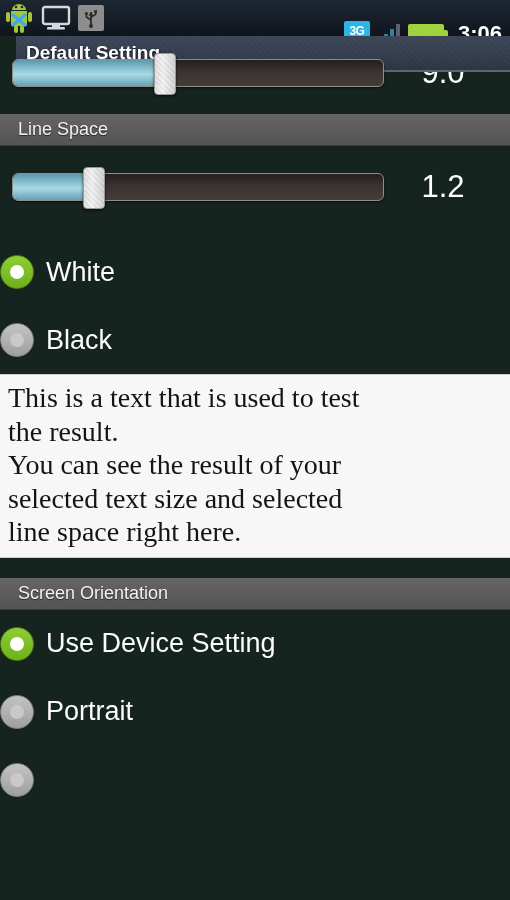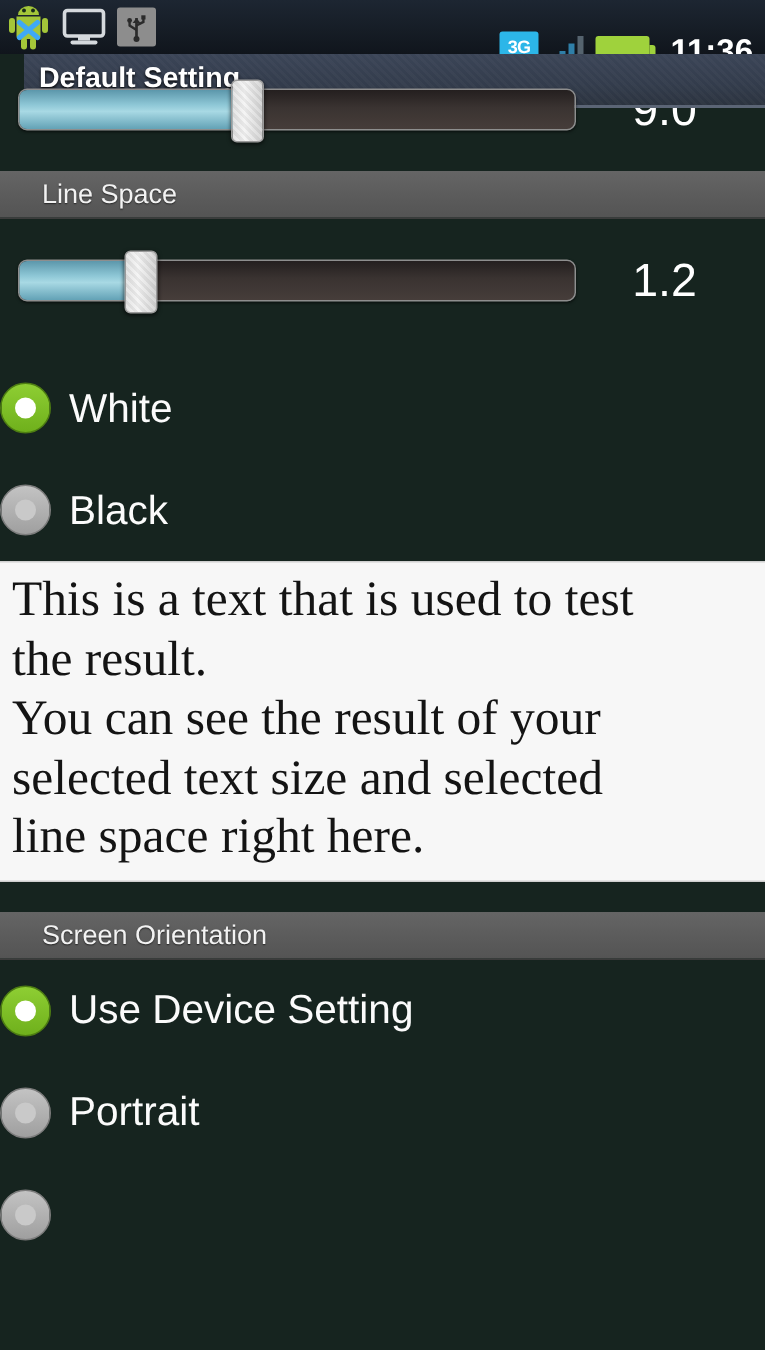--- a/index.html
+++ b/index.html
@@ -103,21 +103,21 @@
 
   
   .section-header {
     width: 510px;
     height: 32px;
     box-sizing: border-box;
     background: linear-gradient(to bottom, #656565 0%, #5c5c5c 50%, #545454 100%);
     border-bottom: 1px solid #3c3c3c;
     display: flex;
     align-items: center;
-    padding-left: 28px;
+    padding-left: 18px;
     text-align: center;
   }
   .section-header span {
     color: #f2f2f2;
     font-size: 18px;
     text-shadow: 0 1px 1px rgba(0,0,0,0.6);
   }
 
   
   .slider-row {
@@ -207,21 +207,21 @@
 
   
   .preview {
     background: #f7f7f7;
     border-top: 1px solid #cfcfcf;
     border-bottom: 1px solid #cfcfcf;
     padding: 6px 8px 8px 8px;
     box-sizing: border-box;
     color: #141414;
     font-family: "Liberation Serif", serif;
-    font-size: 33px;
+    font-size: 28px;
     line-height: 1.2;
   }
   .preview p { margin: 0; }
 
   .gap-sm { height: 10px; }
   .gap-md { height: 20px; }
 </style>
 </head>
 <body>
 
@@ -273,21 +273,21 @@
 
       <span class="signal">
         <i class="b1"></i>
           <i class="b2"></i>
           <i class="b3"></i>
           <i class="b4"></i>
       </span>
 
       <span class="battery"></span>
 
-      <span class="clock">11:36</span>
+      <span class="clock">3:06</span>
     </div>
   </div>
 
   <div class="titlebar">
     <span class="title">Default Setting</span>
   </div>
 
   <div class="section-header">
     <span>Text Size</span>
   </div>

